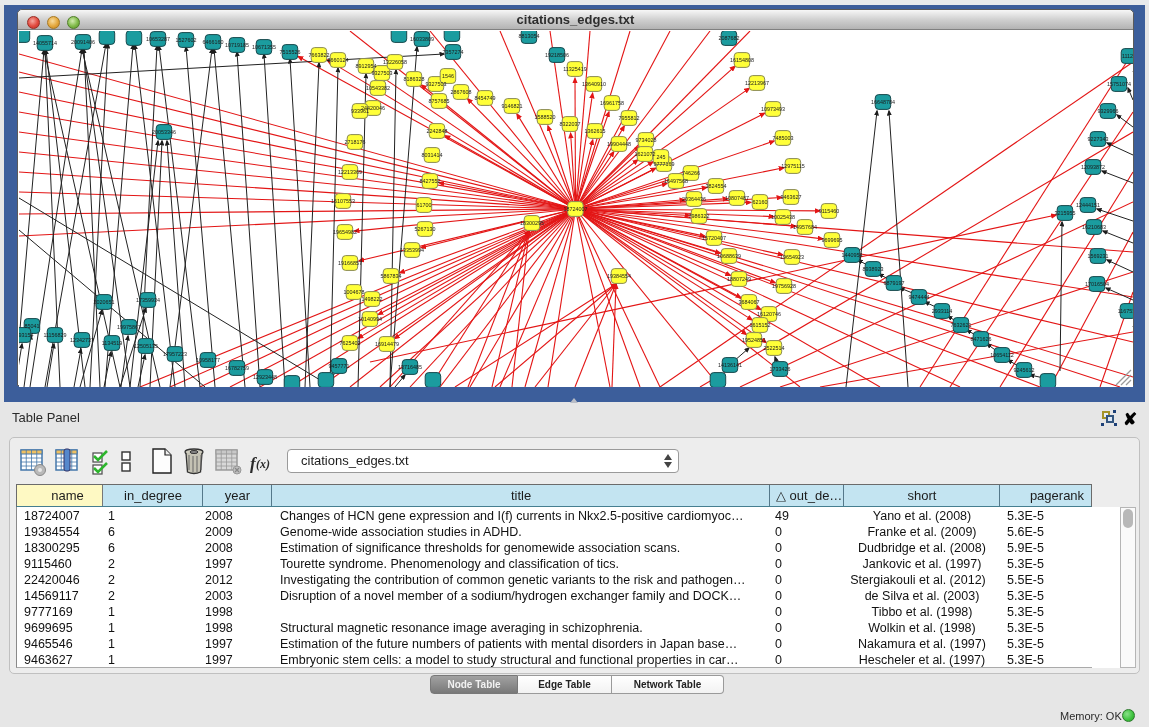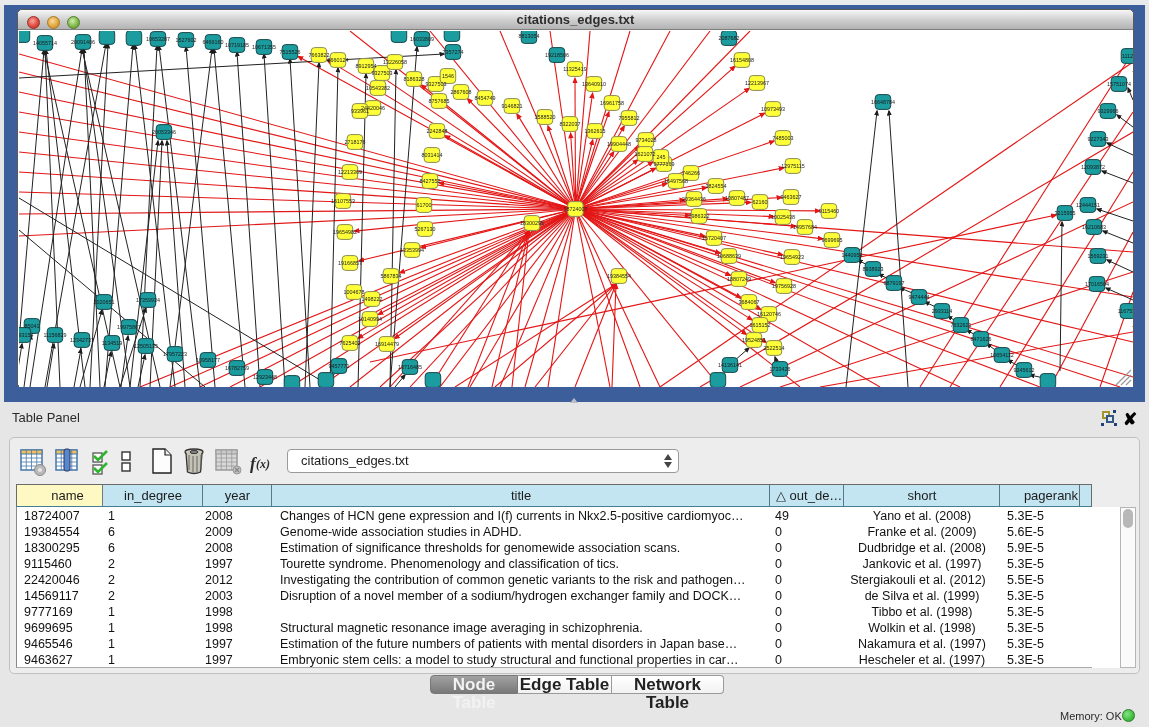--- a/index.html
+++ b/index.html
@@ -12,21 +12,21 @@
 .tl{top:5.7px;width:13px;height:13px;border-radius:50%}
 #canvas{left:1px;top:21px;width:1114px;height:356px;background:#fff;overflow:hidden}
 #tpanel-label{left:12px;top:410px;font-size:13px;color:#2a2a2a}
 #innerpanel{left:9px;top:437px;width:1131px;height:237px;background:#ededed;border:1px solid #c0c0c0;border-radius:5px}
 #dropdown{left:287px;top:449px;width:392px;height:24px;background:#fff;border:1px solid #9a9a9a;border-radius:4px;font-size:13px;color:#1c1c1c;line-height:22px;padding-left:13px}
 #thead{left:16px;top:484px;width:1076px;height:23px;background:#c3e4f1;border:1px solid #6b6b6b;border-bottom:1px solid #457e90}
 .hc{position:absolute;top:0;height:21px;font-size:13px;color:#1c1c1c;text-align:center;line-height:21px;border-right:1px solid #55788a}
 .tr{position:absolute;left:0;width:1149px;height:16px;font-size:12.5px;color:#111}
 .tr span{position:absolute;white-space:nowrap;top:0;line-height:16px}
 .tr .c{text-align:center}
-.tab{position:absolute;top:675px;height:19px;font-size:17px;font-weight:bold;text-align:center;border:1px solid #9a9a9a;line-height:18px;background:linear-gradient(#fff,#f2f2f2);color:#222}
+.tab{position:absolute;top:675px;height:19px;font-size:10px;font-weight:bold;text-align:center;border:1px solid #9a9a9a;line-height:18px;background:linear-gradient(#fff,#f2f2f2);color:#222}
 </style></head>
 <body>
 <div class="abs" id="topstrip"></div>
 <div class="abs" id="bluepanel"></div>
 <div class="abs" id="win">
   <div class="abs" id="titlebar">
       <div id="title">citations_edges.txt</div>
     </div>
   <div class="abs tl" style="left:9px;background:radial-gradient(circle at 4.5px 4px,#f5a8a0,#e1493d 55%,#b73229);border:.5px solid #9a2b22"></div>
   <div class="abs tl" style="left:29px;background:radial-gradient(circle at 4.5px 4px,#f8dc9e,#e3a73c 55%,#c08023);border:.5px solid #a8781f"></div>
@@ -574,21 +574,21 @@
  <div class="abs" style="left:0;top:1px;border-left:4.5px solid transparent;border-right:4.5px solid transparent;border-bottom:6px solid #444"></div>
  <div class="abs" style="left:0;top:9px;border-left:4.5px solid transparent;border-right:4.5px solid transparent;border-top:6px solid #444"></div>
 </div>
 <div class="abs" id="thead">
   <div class="hc" style="left:0;width:86px;background:#fef9c3;border-right:1px solid #777;padding-left:16px">name</div>
   <div class="hc" style="left:87px;width:99px">in_degree</div>
   <div class="hc" style="left:187px;width:68px">year</div>
   <div class="hc" style="left:256px;width:497px">title</div>
   <div class="hc" style="left:754px;width:73px;text-align:left;padding-left:5px">△ out_de…</div>
   <div class="hc" style="left:828px;width:155px">short</div>
-  <div class="hc" style="left:984px;width:79px;border-right:1px solid #6b6b6b;padding-left:22px">pagerank</div>
+  <div class="hc" style="left:984px;width:91px;border-right:1px solid #6b6b6b;padding-left:22px">pagerank</div>
 </div>
 <div class="abs" style="left:16px;top:507px;width:1076px;height:161px;background:#fff;border-left:1px solid #8a8a8a;border-bottom:1px solid #aaa"></div>
 <div class="abs" style="left:1092px;top:507px;width:28px;height:161px;background:#fff"></div>
 <div class="abs" style="left:1120px;top:507px;width:16px;height:161px;background:#fafafa;border:1px solid #b5b5b5"></div>
 <div class="abs" style="left:1123px;top:509px;width:10px;height:19px;background:#b8b8b8;border-radius:5px"></div>
 <div class="tr" style="top:508px">
     <span style="left:24px">18724007</span>
     <span style="left:108px">1</span>
     <span style="left:205px">2008</span>
     <span style="left:280px">Changes of HCN gene expression and I(f) currents in Nkx2.5-positive cardiomyoc…</span>
@@ -631,21 +631,21 @@
     <span style="left:775px">0</span>
     <span class="c" style="left:840px;width:156px">Stergiakouli et al. (2012)</span>
     <span style="left:1007px">5.5E-5</span>
   </div>
 <div class="tr" style="top:588px">
     <span style="left:24px">14569117</span>
     <span style="left:108px">2</span>
     <span style="left:205px">2003</span>
     <span style="left:280px">Disruption of a novel member of a sodium/hydrogen exchanger family and DOCK…</span>
     <span style="left:775px">0</span>
-    <span class="c" style="left:844px;width:156px">de Silva et al. (1999)</span>
+    <span class="c" style="left:844px;width:156px">de Silva et al. (2003)</span>
     <span style="left:1007px">5.3E-5</span>
   </div>
 <div class="tr" style="top:604px">
     <span style="left:24px">9777169</span>
     <span style="left:108px">1</span>
     <span style="left:205px">1998</span>
     <span style="left:775px">0</span>
     <span class="c" style="left:844px;width:156px">Tibbo et al. (1998)</span>
     <span style="left:1007px">5.3E-5</span>
   </div>

